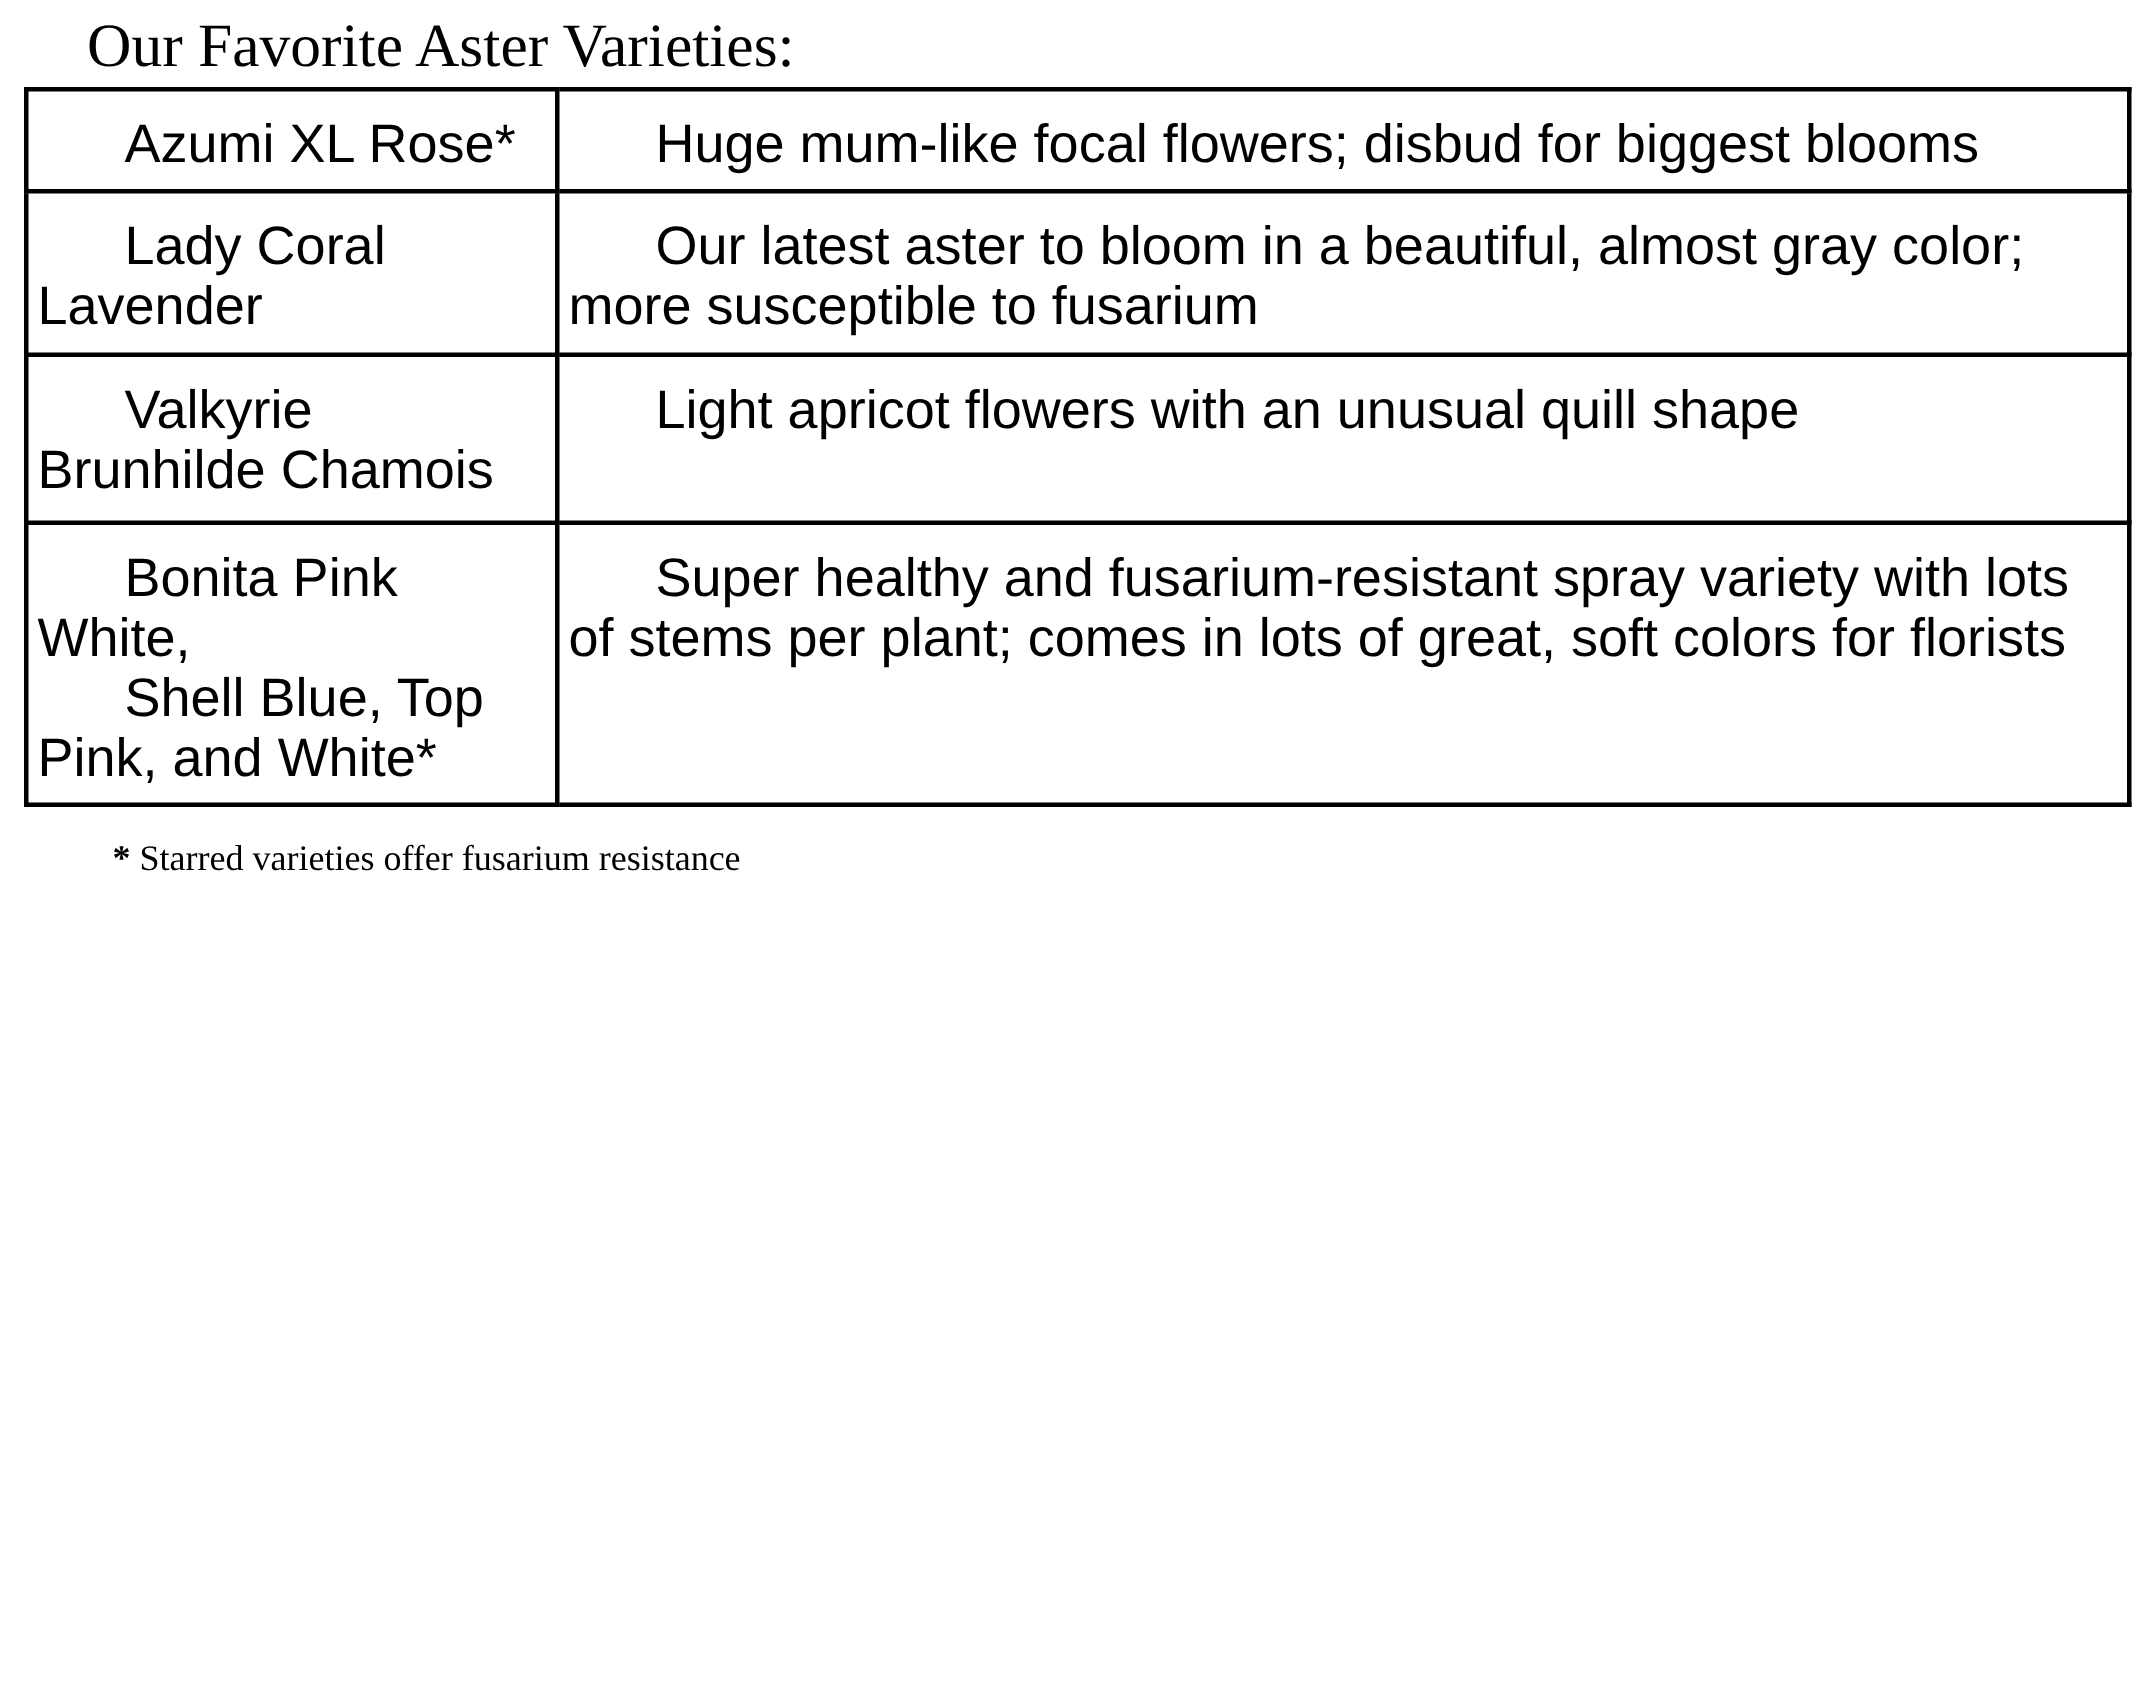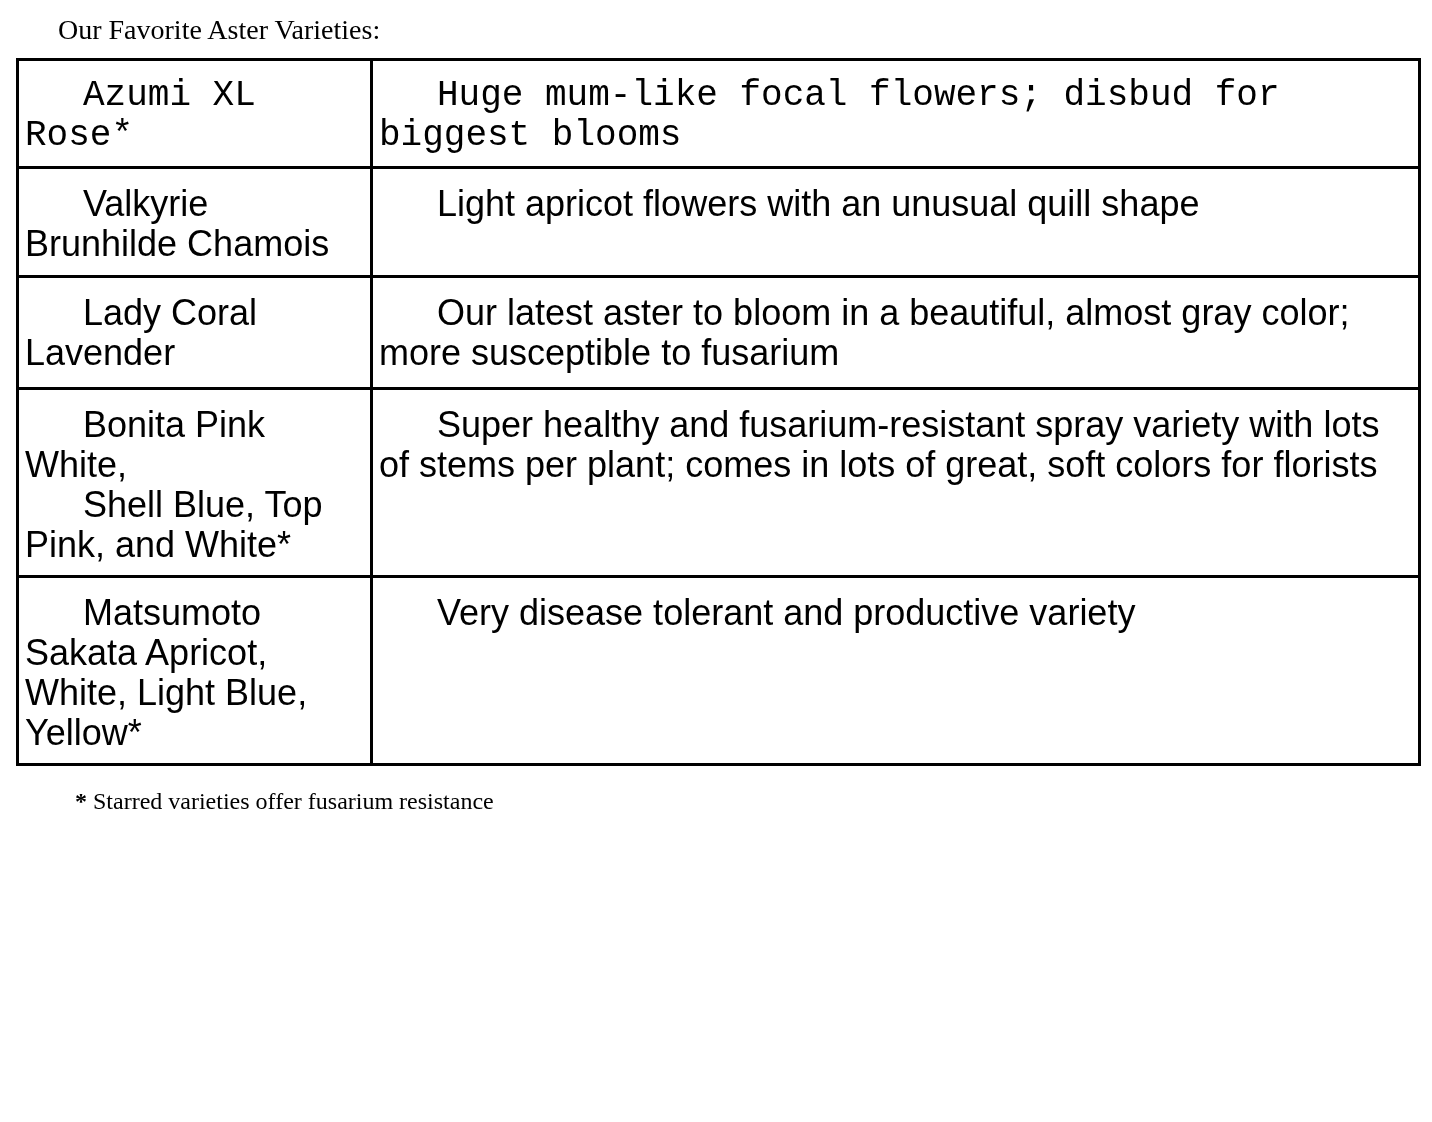--- a/index.html
+++ b/index.html
@@ -8,21 +8,21 @@
     background: #ffffff;
     color: #000000;
   }
   body {
     width: 1432px;
     height: 1122px;
     overflow: hidden;
   }
   .doc-title {
     font-family: "Liberation Serif", serif;
-    font-size: 28px;
+    font-size: 41px;
     line-height: 44px;
     font-weight: normal;
     margin: 8px 0 6px 58px;
   }
   table.varieties {
     border-collapse: collapse;
     table-layout: fixed;
     width: 1402px;
     margin-left: 16px;
     font-family: "Liberation Sans", sans-serif;
@@ -35,21 +35,21 @@
     padding: 15px 6px 10px 6px;
   }
   col.variety-col   { width: 354px; }
   col.desc-col      { width: 1048px; }
   .para {
     margin: 0;
     text-indent: 58px;
     word-spacing: normal;
   }
   
-  tr:nth-child(1) { height: 67px; font-family: Liberation Mono, monospace; }
+  tr:nth-child(1) { height: 67px; }
   tr:nth-child(2) { height: 109px; }
   tr:nth-child(3) { height: 112px; }
   tr:nth-child(4) { height: 110px; }
   tr:nth-child(5) { height: 110px; }
   tr:nth-child(6) { height: 108px; }
   tr:nth-child(7) { height: 196px; }
   tr:nth-child(8) { height: 191px; }
   .footnote {
     font-family: "Liberation Serif", serif;
     font-size: 24px;
@@ -75,51 +75,43 @@
         </td>
     <td class="description-cell">
           <p class="para">Huge mum-like focal flowers; disbud for biggest blooms</p>
         </td>
   </tr>
 
 
 
   <tr>
     <td class="variety-cell">
-          <p class="para">Valkyrie Brunhilde Chamois</p>
+          <p class="para">Lady Coral Lavender</p>
         </td>
     <td class="description-cell">
-          <p class="para">Light apricot flowers with an unusual quill shape</p>
+          <p class="para">Our latest aster to bloom in a beautiful, almost gray color; more susceptible to fusarium</p>
         </td>
   </tr>
 
   <tr>
     <td class="variety-cell">
-          <p class="para">Lady Coral Lavender</p>
+          <p class="para">Valkyrie Brunhilde Chamois</p>
         </td>
     <td class="description-cell">
-          <p class="para">Our latest aster to bloom in a beautiful, almost gray color; more susceptible to fusarium</p>
+          <p class="para">Light apricot flowers with an unusual quill shape</p>
         </td>
   </tr>
 
 
   <tr>
     <td class="variety-cell">
           <p class="para">Bonita Pink White,</p>
           <p class="para">Shell Blue, Top Pink, and White*</p>
         </td>
     <td class="description-cell">
           <p class="para">Super healthy and fusarium-resistant spray variety with lots of stems per plant; comes in lots of great, soft colors for florists</p>
         </td>
   </tr>
 
-  <tr>
-    <td class="variety-cell">
-          <p class="para">Matsumoto Sakata Apricot, White, Light Blue, Yellow*</p>
-        </td>
-    <td class="description-cell">
-          <p class="para">Very disease tolerant and productive variety</p>
-        </td>
-  </tr>
 </tbody>
 </table>
 
 <p class="footnote"><span class="fn-marker">*</span> <span>Starred varieties offer fusarium resistance</span></p>
 
 </body></html>

